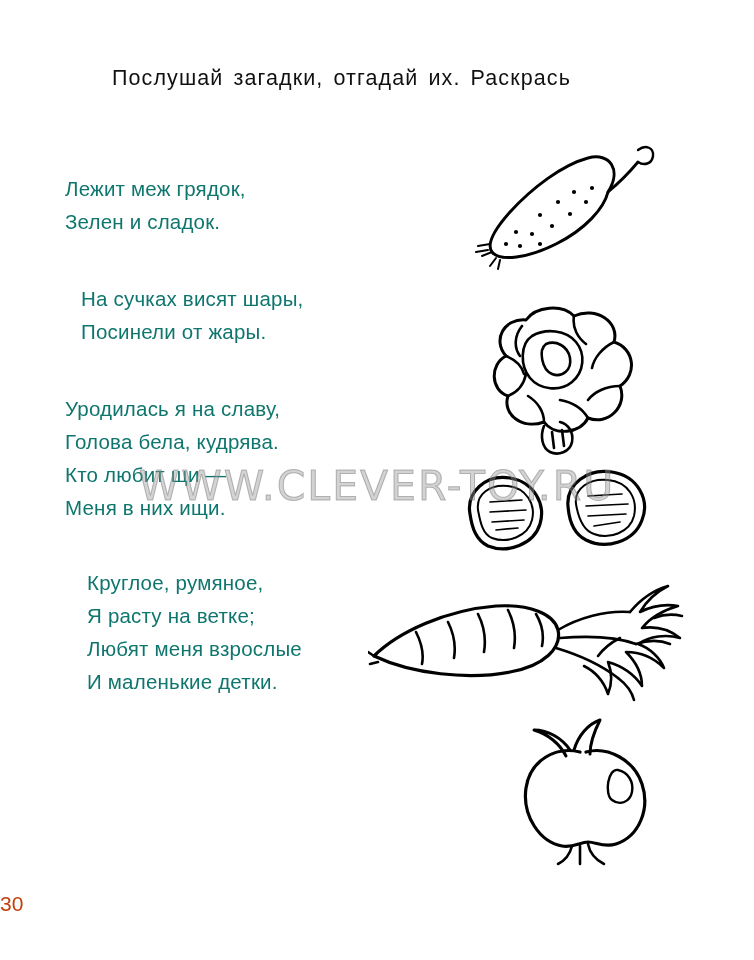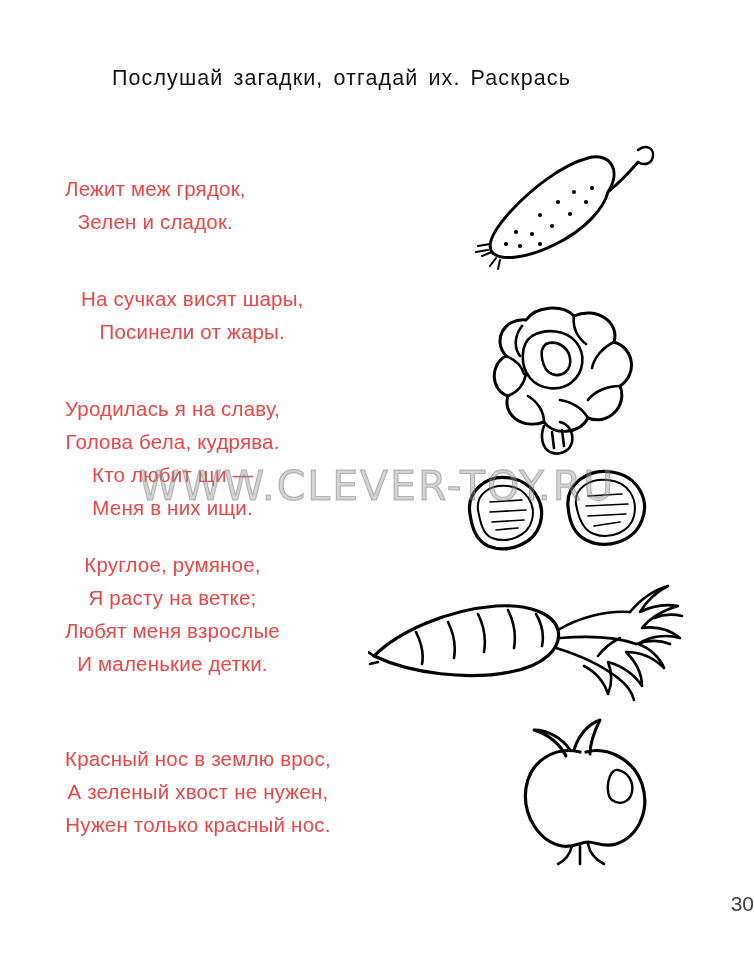--- a/index.html
+++ b/index.html
@@ -39,28 +39,27 @@
     margin-left: -2px;
   }
 
   
   .riddle {
     position: absolute;
     left: 65px;
     font-size: 20.5px;
     line-height: 33px;
     letter-spacing: 0.2px;
-    color: #ef4444;
+    color: #0f766e;
     white-space: pre-line;
-    text-align: center;
   }
   .riddle-1 { top: 172px; }
   .riddle-2 { top: 282px; margin-left: 16px; }
   .riddle-3 { top: 392px; }
-  .riddle-4 { top: 548px; }
+  .riddle-4 { top: 566px; margin-left: 22px; }
   .riddle-5 { top: 742px; }
 
   
   .art {
     position: absolute;
   }
   .art-cucumber { left: 470px; top: 140px; }
   .art-cabbage  { left: 462px; top: 300px; }
   .art-nuts     { left: 456px; top: 462px; }
   .art-carrot   { left: 368px; top: 552px; }
@@ -82,23 +81,23 @@
     pointer-events: none;
     user-select: none;
   }
 
   
   .page-number {
     position: absolute;
     left: 0;
     top: 892px;
     width: 754px;
-    text-align: right;
+    text-align: left;
     font-size: 21px;
-    color: #404040;
+    color: #c2410c;
   }
 </style>
 </head>
 <body>
 
 <div class="page">
 
   <div class="instruction">
     <span>Послушай загадки, отгадай их. Раскрась</span>
   </div>
@@ -112,23 +111,20 @@
   <div class="riddle riddle-3">Уродилась я на славу,
 Голова бела, кудрява.
 Кто любит щи —
 Меня в них ищи.</div>
 
   <div class="riddle riddle-4">Круглое, румяное,
 Я расту на ветке;
 Любят меня взрослые
 И маленькие детки.</div>
 
-  <div class="riddle riddle-5">Красный нос в землю врос,
-А зеленый хвост не нужен,
-Нужен только красный нос.</div>
 
   <div class="art art-cucumber">
     <svg width="190" height="130" viewBox="0 0 190 130" fill="none" stroke="#000" stroke-width="2.4" stroke-linecap="round" stroke-linejoin="round">
       <path d="M168 10 C176 4 184 8 183 16 C182 24 174 26 168 22"></path>
       <path d="M168 22 C158 34 150 42 138 52" stroke-width="2.8"></path>
       <path d="M138 52 C152 30 140 12 118 18 C92 25 62 48 40 72 C24 90 16 104 22 112 C30 122 58 118 86 104 C116 89 134 68 138 52 Z" stroke-width="3"></path>
       <path d="M22 112 L12 116 M20 104 L8 106 M26 118 L20 126 M18 110 L6 112 M30 120 L28 129" stroke-width="2"></path>
       <circle cx="70" cy="75" r="2.1" fill="#000" stroke="none"></circle>
       <circle cx="88" cy="62" r="2.1" fill="#000" stroke="none"></circle>
       <circle cx="104" cy="52" r="2.1" fill="#000" stroke="none"></circle>

